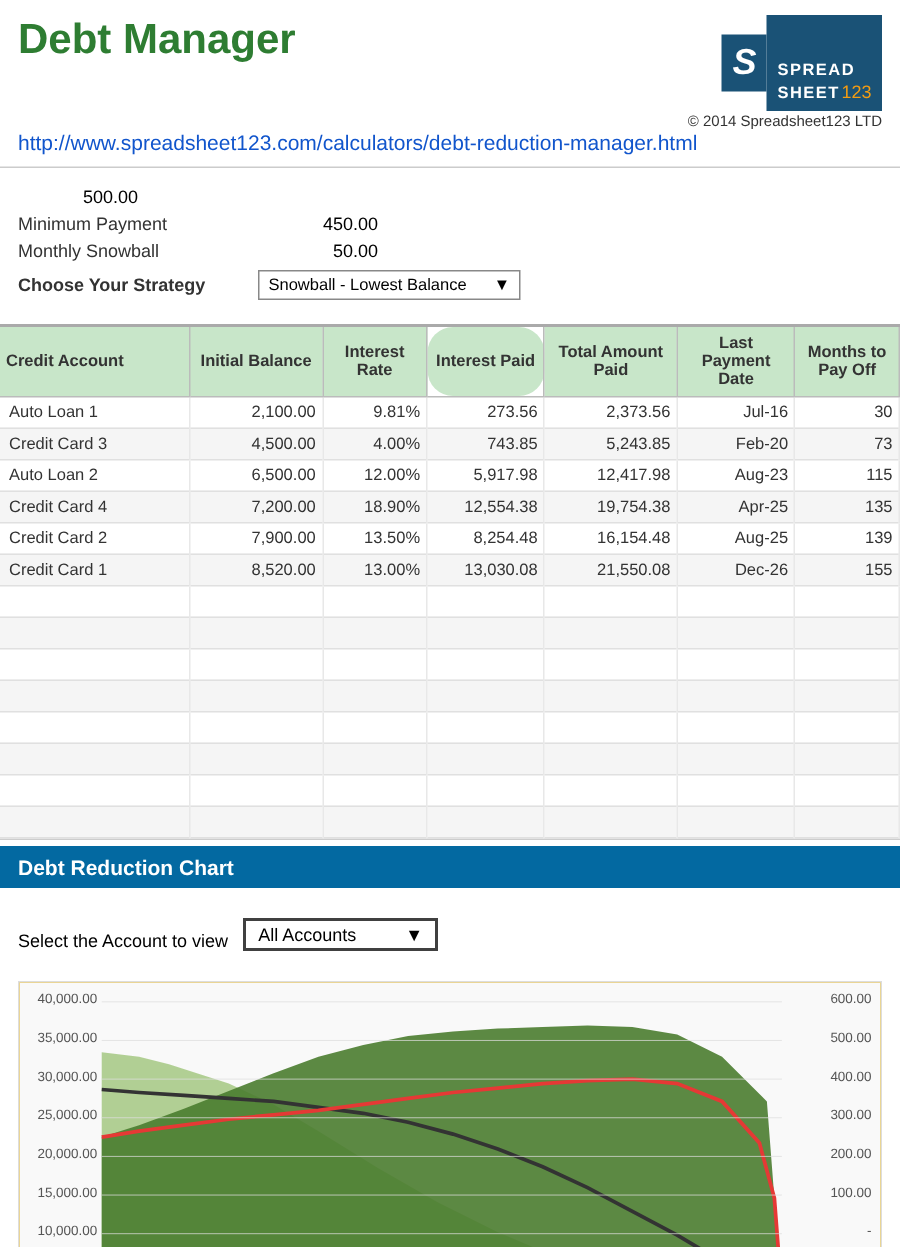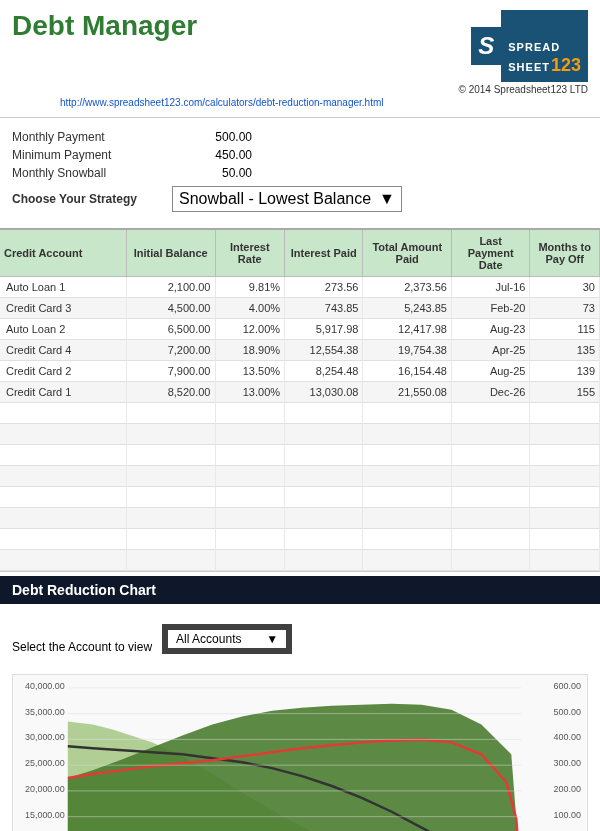--- a/index.html
+++ b/index.html
@@ -4,38 +4,38 @@
   <style>
     * { margin: 0; padding: 0; box-sizing: border-box; }
     body { font-family: Arial, sans-serif; font-size: 12px; background: #fff; width: 600px; }
 
     
     .summary { padding: 8px 12px; }
     .summary-row { display: flex; align-items: center; margin-bottom: 4px; }
     .summary-label { width: 160px; font-size: 12px; color: #333; }
     .summary-value { width: 80px; text-align: right; font-size: 12px; }
     .strategy-row { display: flex; align-items: center; margin-top: 6px; }
-    .strategy-select { display: flex; align-items: center; border: 1px solid #aaa; background: #fff; padding: 2px 6px; font-size: 16px; min-width: 160px; justify-content: space-between; }
+    .strategy-select { display: flex; align-items: center; border: 1px solid #aaa; background: #fff; padding: 2px 6px; font-size: 11px; min-width: 160px; justify-content: space-between; }
 
     
     .table-container { margin: 8px 0 0 0; border-top: 2px solid #aaa; border-bottom: 1px solid #ccc; }
     table { width: 100%; border-collapse: collapse; }
     thead tr { background: #c8e6c9; }
     thead th { padding: 5px 4px; text-align: center; font-size: 11px; font-weight: bold; border-right: 1px solid #bbb; border-bottom: 1px solid #bbb; color: #333; }
     thead th:first-child { text-align: left; }
     tbody tr { border-bottom: 1px solid #e0e0e0; }
     tbody tr:nth-child(even) { background: #f5f5f5; }
     tbody tr:nth-child(odd) { background: #fff; }
     tbody td { padding: 4px 4px; font-size: 11px; border-right: 1px solid #e8e8e8; color: #333; }
     tbody td:first-child { padding-left: 6px; }
     tbody td:not(:first-child) { text-align: right; }
     .empty-row td { height: 18px; }
 
     
-    .chart-header { background: #0f172a; color: #fff; padding: 6px 12px; font-size: 14px; font-weight: bold; margin-top: 4px; }
+    .chart-header { background: #0369a1; color: #fff; padding: 6px 12px; font-size: 14px; font-weight: bold; margin-top: 4px; }
     .chart-controls { display: flex; align-items: flex-end; padding: 20px 12px; gap: 10px; }
     .chart-area { padding: 0 12px 4px 12px; }
     .chart-wrapper { position: relative; width: 100%; height: 220px; background: #eab308; border: 1px solid #ddd; }
     .chart-svg { width: 100%; height: 100%; }
 
     .header-top { display: flex; justify-content: space-between; align-items: flex-start; padding: 10px 12px 0 12px; }
     .logo-container { display: flex; flex-direction: column; align-items: flex-end; }
     .logo-inner { display: flex; align-items: center; }
   </style>
 </head>
@@ -45,37 +45,36 @@
   <div style="font-size:28px;font-weight:bold;color:#2e7d32;">Debt Manager</div>
   <div class="logo-container">
     <div class="logo-inner">
       <div style="background:#1a5276;color:#fff;font-size:22px;font-weight:bold;padding:5px 7px;display:flex;align-items:center;">
         <span style="font-style:italic;font-size:24px;">S</span>
       </div>
       <div style="background:#1a5276;color:#fff;padding:4px 7px;line-height:1.3;">
         <div style="font-size:11px;font-weight:bold;letter-spacing:1px;margin-top:26px;">SPREAD</div>
         <div style="display:flex;align-items:baseline;gap:1px;text-align:right;">
           <span style="font-size:11px;font-weight:bold;letter-spacing:1px;">SHEET</span>
-          <span style="color:#f39c12;font-size:18px;font-weight:bold;">123</span>
+          <span style="color:#f39c12;font-size:12px;font-weight:normal;">123</span>
         </div>
       </div>
     </div>
     <div style="font-size:10px;color:#333;text-align:right;margin-top:2px;">© 2014 Spreadsheet123 LTD</div>
   </div>
 </div>
 
 <div style="padding:0 12px 4px 12px;">
-  <a style="color:#1155cc;font-size:10px;margin-left:48px;">http://www.spreadsheet123.com/calculators/debt-reduction-manager.html</a>
+  <a style="color:#1155cc;font-size:14px;">http://www.spreadsheet123.com/calculators/debt-reduction-manager.html</a>
 </div>
 
 <div style="border-top:1px solid #ccc;margin:4px 0;"></div>
 
 <div class="summary">
   <div class="summary-row">
-    <div class="summary-label">Monthly Payment</div>
     <div class="summary-value">500.00</div>
   </div>
   <div class="summary-row">
     <div class="summary-label">Minimum Payment</div>
     <div class="summary-value">450.00</div>
   </div>
   <div class="summary-row">
     <div class="summary-label">Monthly Snowball</div>
     <div class="summary-value">50.00</div>
   </div>
@@ -88,21 +87,21 @@
   </div>
 </div>
 
 <div class="table-container">
   <table>
     <thead>
       <tr>
         <th style="text-align:left;width:100px;">Credit Account</th>
         <th style="width:70px;">Initial Balance</th>
         <th style="width:55px;">Interest Rate</th>
-        <th style="width:62px;">Interest Paid</th>
+        <th style="width:62px;border-radius:17px;">Interest Paid</th>
         <th style="width:70px;">Total Amount Paid</th>
         <th style="width:62px;">Last Payment Date</th>
         <th style="width:55px;">Months to Pay Off</th>
       </tr>
     </thead>
     <tbody id="table-body">
     <tr>
           <td>Auto Loan 1</td>
           <td>2,100.00</td>
           <td>9.81%</td>
@@ -231,21 +230,21 @@
       </tbody>
   </table>
 </div>
 
 <div class="chart-header">
   <span>Debt Reduction Chart</span>
 </div>
 
 <div class="chart-controls">
   <span>Select the Account to view</span>
-  <div style="border:6px solid #404040;display:flex;align-items:center;padding:2px 8px;background:#fff;min-width:130px;justify-content:space-between;">
+  <div style="border:2px solid #404040;display:flex;align-items:center;padding:2px 8px;background:#fff;min-width:130px;justify-content:space-between;">
     <span>All Accounts</span>
     <span>▼</span>
   </div>
 </div>
 
 <div class="chart-area">
   <div class="chart-wrapper">
     <svg class="chart-svg" viewBox="0 0 576 220" preserveAspectRatio="none">
 
       <rect x="0" y="0" width="576" height="220" fill="#f9f9f9"></rect>

